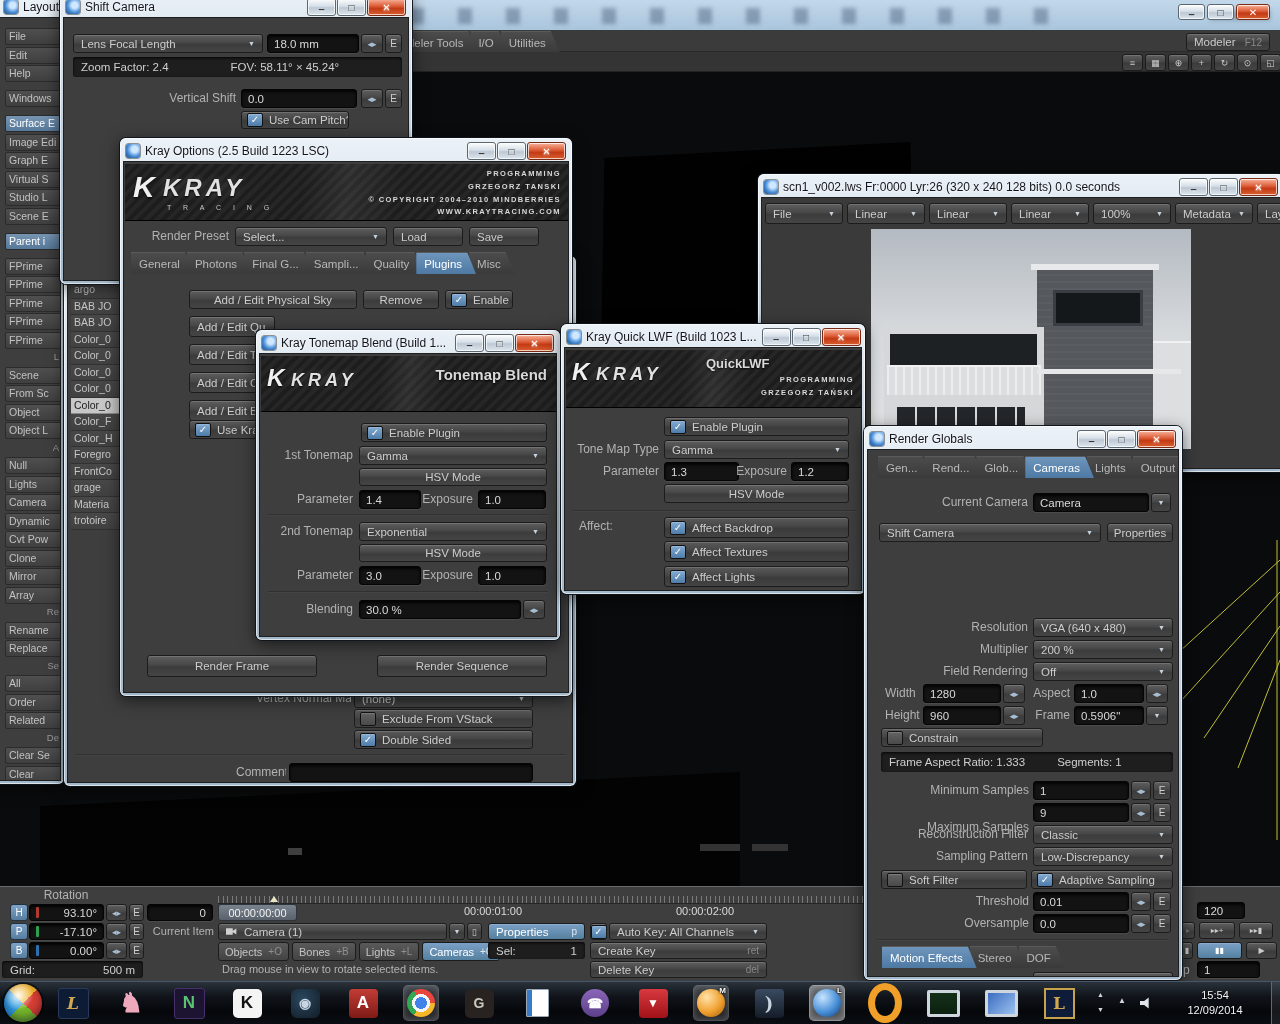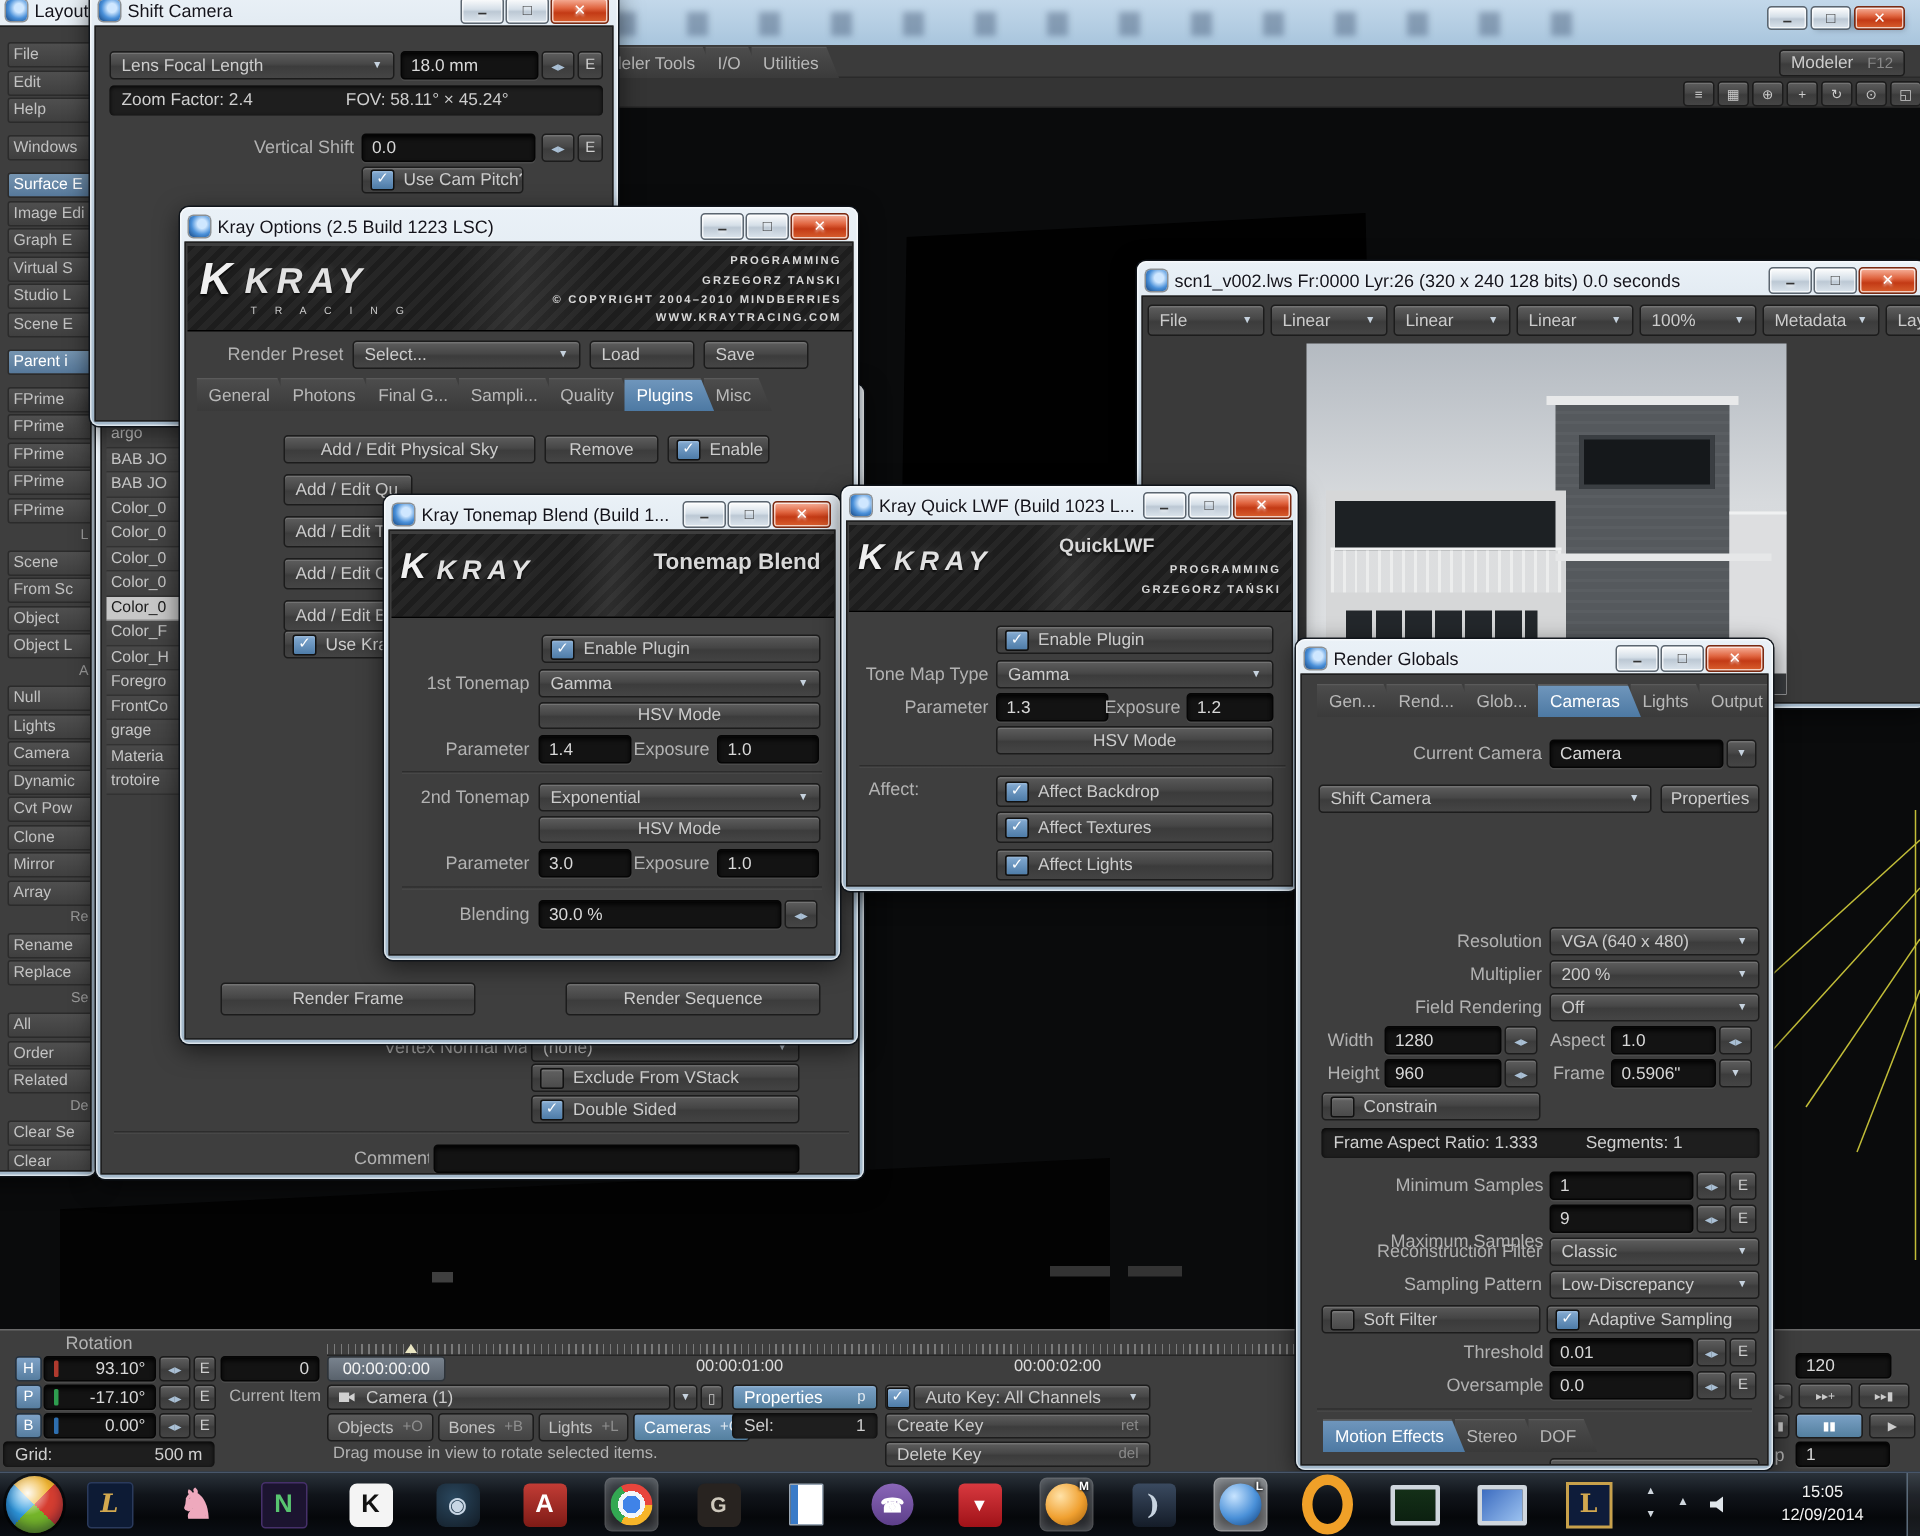--- a/index.html
+++ b/index.html
@@ -576,21 +576,21 @@
       <div class="a lbl" style="left:17px;top:256px;width:36px">Height</div>
       <div class="a fld" style="left:55px;top:256px;width:78px">
           <span>960</span>
         </div>
       <div class="a btn step" style="left:135px;top:256px;width:22px"></div>
       <div class="a lbl r" style="left:160px;top:256px;width:42px">Frame</div>
       <div class="a fld" style="left:206px;top:256px;width:70px">
           <span>0.5906"</span>
         </div>
       <div class="a btn dbtn" style="left:278px;top:256px;width:22px"></div>
-      <div class="a chkbtn" style="left:13px;top:278px;width:146px">
+      <div class="a chkbtn" style="left:13px;top:278px;width:162px">
           <span class="box"></span>
           <span>Constrain</span>
         </div>
       <div class="a ins" style="left:13px;top:302px;width:292px;height:20px">
         <span>Frame Aspect Ratio: 1.333</span>
         <span style="margin-left:32px">Segments: 1</span>
       </div>
       <div class="a lbl r" style="left:41px;top:331px;width:120px">Minimum Samples</div>
       <div class="a fld" style="left:165px;top:331px;width:96px">
           <span>1</span>
@@ -727,21 +727,21 @@
     <div class="a ins" style="left:2px;top:74px;width:141px;height:17px">
         <span>Grid:</span>
         <span style="margin-left:auto">500 m</span>
       </div>
     <div class="a lbl" style="left:222px;top:73px;width:370px;font-size:11px">Drag mouse in view to rotate selected items.</div>
     <div class="a btn" style="left:590px;top:74px;width:177px;height:17px">
         <span>Delete Key</span>
         <span class="key2">del</span>
       </div>
 
-    <div class="a fld" style="left:1197px;top:15px;width:64px;height:17px">
+    <div class="a fld" style="left:1197px;top:15px;width:48px;height:17px">
         <span>120</span>
       </div>
     <div class="a btn center" style="left:1181px;top:35px;width:14px;height:17px;font-size:8px;color:#777;padding:0">▸</div>
     <div class="a btn center" style="left:1199px;top:35px;width:36px;height:17px;font-size:8px;padding:0">▸▸+</div>
     <div class="a btn center" style="left:1239px;top:35px;width:34px;height:17px;font-size:8px;padding:0">▸▸▮</div>
     <div class="a btn center" style="left:1181px;top:55px;width:12px;height:17px;font-size:8px;padding:0">▮</div>
     <div class="a btn blue center" style="left:1197px;top:55px;width:45px;height:17px;font-size:8px;padding:0">▮▮</div>
     <div class="a btn center" style="left:1246px;top:55px;width:31px;height:17px;font-size:8px;padding:0">▶</div>
     <div class="a lbl" style="left:1183px;top:74px;width:10px">p</div>
     <div class="a fld" style="left:1197px;top:74px;width:63px;height:17px">
@@ -808,19 +808,19 @@
         </div>
         <div class="app app-lol2">
           <span class="glyph">L</span>
         </div>
       </div>
     <div class="a trayarrow" style="left:1097px;top:9px">▲</div>
     <div class="a trayarrow" style="left:1097px;top:24px">▼</div>
     <div class="a trayarrow" style="left:1118px;top:15px;font-size:8px">▲</div>
     <div class="a spk" style="left:1140px;top:15px"></div>
     <div class="a clock" style="left:1165px;top:6px;width:100px">
-      <div>15:05</div>
+      <div>15:54</div>
       <div>12/09/2014</div>
     </div>
     <div class="a" style="left:1271px;top:0;width:9px;height:43px;border-left:1px solid #5a6a7a;background:rgba(255,255,255,.07)"></div>
   </div>
 
 </div>
 
 </body></html>

